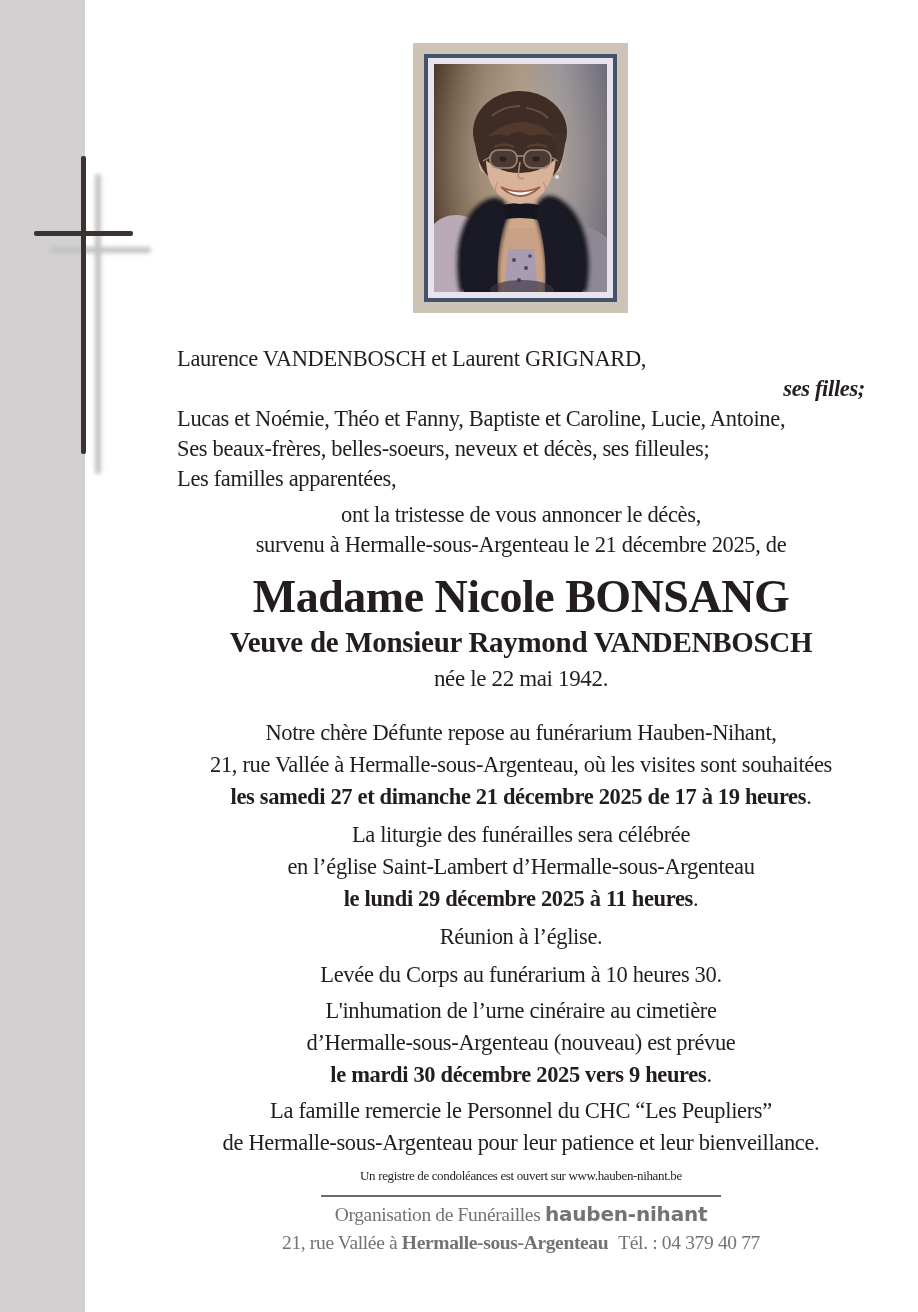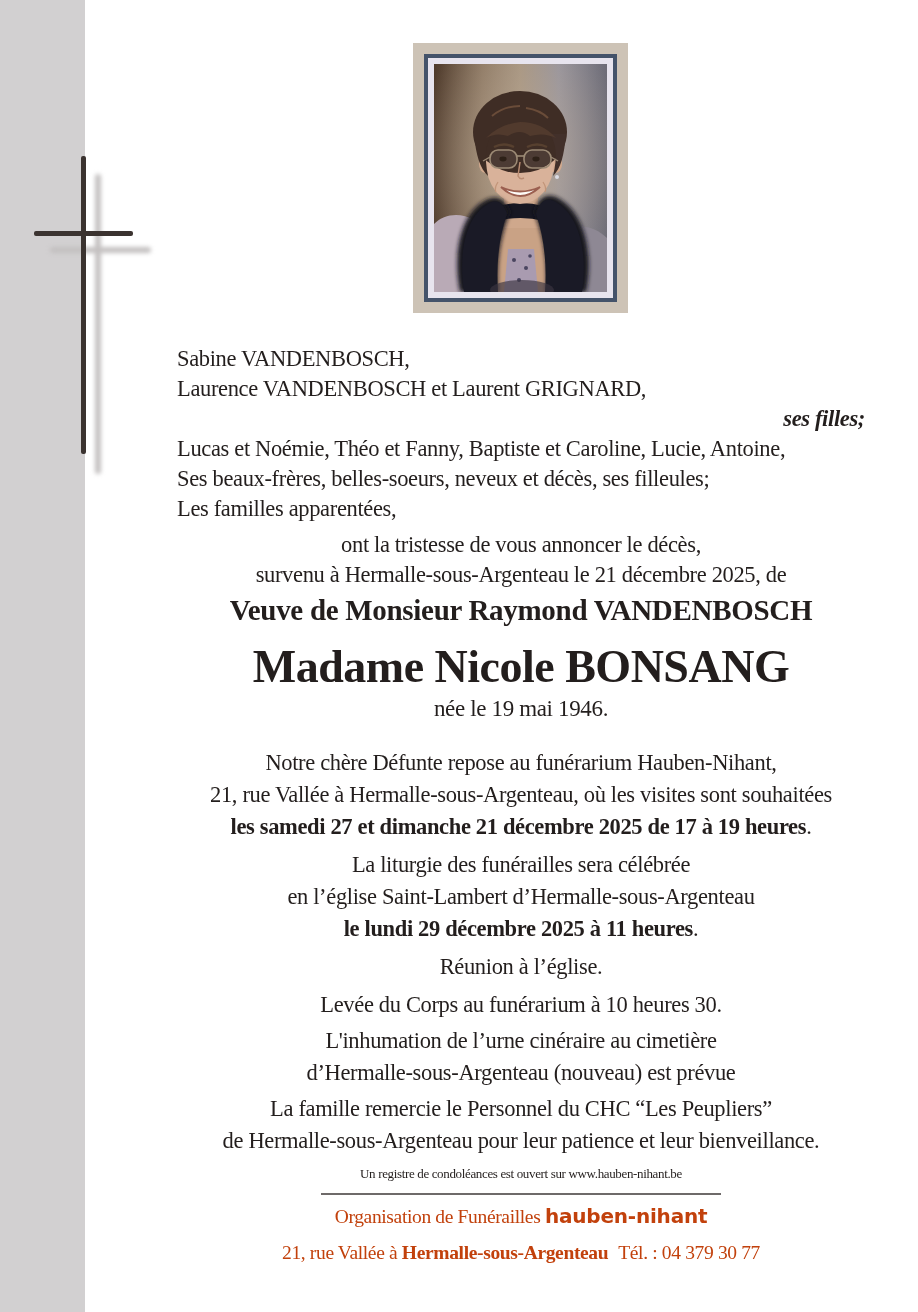--- a/index.html
+++ b/index.html
@@ -39,21 +39,21 @@
   .name-title { margin-top:12px; font-size:46px; line-height:50px; font-weight:bold; letter-spacing:-0.5px; }
   .widow { font-size:29px; line-height:40px; font-weight:bold; letter-spacing:-0.3px; }
   .born { font-size:23px; line-height:34px; }
 
   .visitation { margin-top:21px; }
   .liturgy, .meeting, .departure { margin-top:6px; }
   .burial, .thanks { margin-top:4px; }
   .register { margin-top:2px; font-size:13px; line-height:30px; }
 
   .footer-sep { margin:4px auto 0 auto; width:400px; border-top:2px solid #6e6a69; }
-  .footer { font-size:19.5px; line-height:36px; color:#c2410c; margin-top:3px; }
+  .footer { font-size:19.5px; line-height:28px; color:#737373; margin-top:3px; }
   .brand { font-family:"DejaVu Sans", sans-serif; font-weight:bold; font-size:20px; letter-spacing:-0.2px; }
   .addr-bold { font-weight:bold; }
   .tel-gap { display:inline-block; width:10px; }
 </style>
 </head>
 <body>
 
 <div class="page">
 
   <div class="side-band"></div>
@@ -126,36 +126,35 @@
         <path d="M30,228 C24,188 32,152 54,140 C64,134 70,140 73,150 C65,172 62,200 64,228 Z" fill="#1a1a26"></path>
         <path d="M148,228 C154,190 146,152 122,138 C112,132 105,138 102,150 C110,172 113,200 111,228 Z" fill="#1a1a26"></path>
         <ellipse cx="88" cy="226" rx="32" ry="10" fill="#3a3440" opacity="0.65"></ellipse>
       </svg>
     </div>
   </div>
 
   <div class="content">
 
     <div>
-      <div class="ln l">Sabine VANDENBOSCH,</div>
       <div class="ln l">Laurence VANDENBOSCH et Laurent GRIGNARD,</div>
       <div class="ln r">ses filles;</div>
       <div class="ln l">Lucas et Noémie, Théo et Fanny, Baptiste et Caroline, Lucie, Antoine,</div>
       <div class="ln l">Ses beaux-frères, belles-soeurs, neveux et décès, ses filleules;</div>
       <div class="ln l">Les familles apparentées,</div>
     </div>
 
     <div class="announce">
       <div class="ln c">ont la tristesse de vous annoncer le décès,</div>
       <div class="ln c">survenu à Hermalle-sous-Argenteau le 21 décembre 2025, de</div>
     </div>
 
+    <div class="ln c name-title">Madame Nicole BONSANG</div>
     <div class="ln c widow">Veuve de Monsieur Raymond VANDENBOSCH</div>
-    <div class="ln c name-title">Madame Nicole BONSANG</div>
-    <div class="ln c born">née le 19 mai 1946.</div>
+    <div class="ln c born">née le 22 mai 1942.</div>
 
     <div class="para visitation">
       <div class="ln c">Notre chère Défunte repose au funérarium Hauben-Nihant,</div>
       <div class="ln c">21, rue Vallée à Hermalle-sous-Argenteau, où les visites sont souhaitées</div>
       <div class="ln c"><strong>les samedi 27 et dimanche 21 décembre 2025 de 17 à 19 heures</strong><span>.</span></div>
     </div>
 
     <div class="para liturgy">
       <div class="ln c">La liturgie des funérailles sera célébrée</div>
       <div class="ln c">en l’église Saint-Lambert d’Hermalle-sous-Argenteau</div>
@@ -166,32 +165,33 @@
       <div class="ln c">Réunion à l’église.</div>
     </div>
 
     <div class="para departure">
       <div class="ln c">Levée du Corps au funérarium à 10 heures 30.</div>
     </div>
 
     <div class="para burial">
       <div class="ln c">L'inhumation de l’urne cinéraire au cimetière</div>
       <div class="ln c">d’Hermalle-sous-Argenteau (nouveau) est prévue</div>
+      <div class="ln c"><strong>le mardi 30 décembre 2025 vers 9 heures</strong><span>.</span></div>
     </div>
 
     <div class="para thanks">
       <div class="ln c">La famille remercie le Personnel du CHC “Les Peupliers”</div>
       <div class="ln c">de Hermalle-sous-Argenteau pour leur patience et leur bienveillance.</div>
     </div>
 
     <div class="para register">
       <div class="ln c">Un registre de condoléances est ouvert sur www.hauben-nihant.be</div>
     </div>
 
     <div class="footer-sep"></div>
 
     <div class="footer">
       <div class="ln c"><span>Organisation de Funérailles </span><span class="brand">hauben-nihant</span></div>
-      <div class="ln c"><span>21, rue Vallée à </span><span class="addr-bold">Hermalle-sous-Argenteau</span><span class="tel-gap"></span><span>Tél. : 04 379 30 77</span></div>
+      <div class="ln c"><span>21, rue Vallée à </span><span class="addr-bold">Hermalle-sous-Argenteau</span><span class="tel-gap"></span><span>Tél. : 04 379 40 77</span></div>
     </div>
 
   </div>
 </div>
 
 </body></html>

